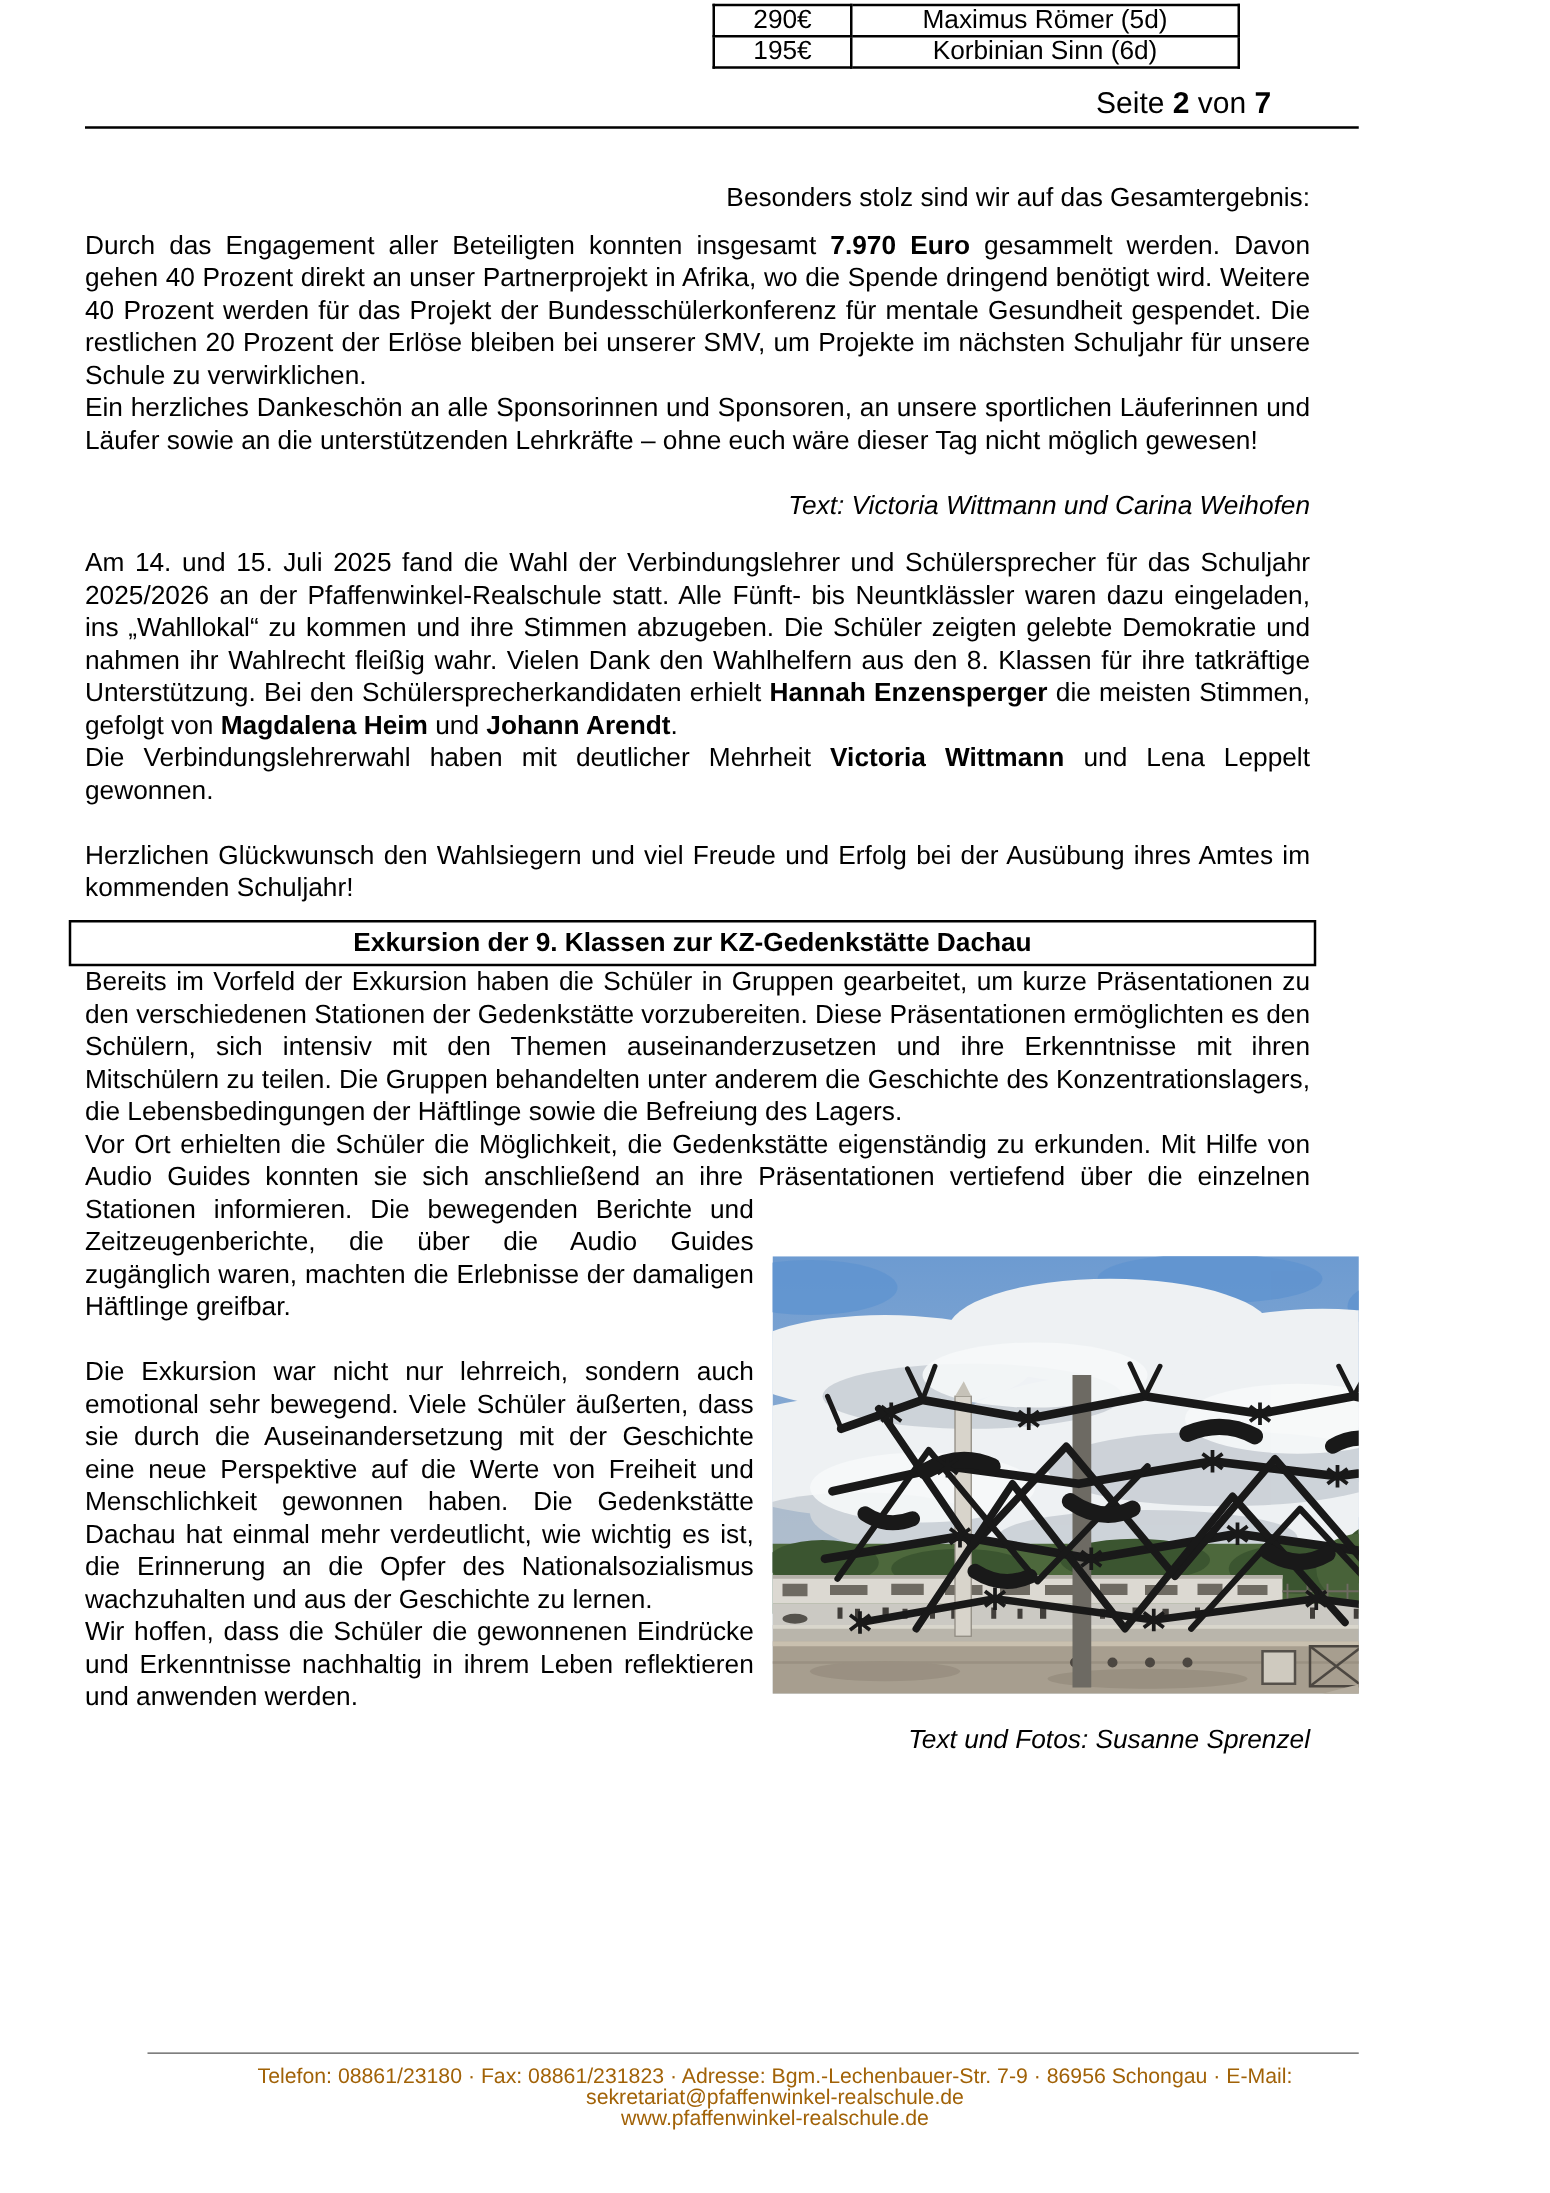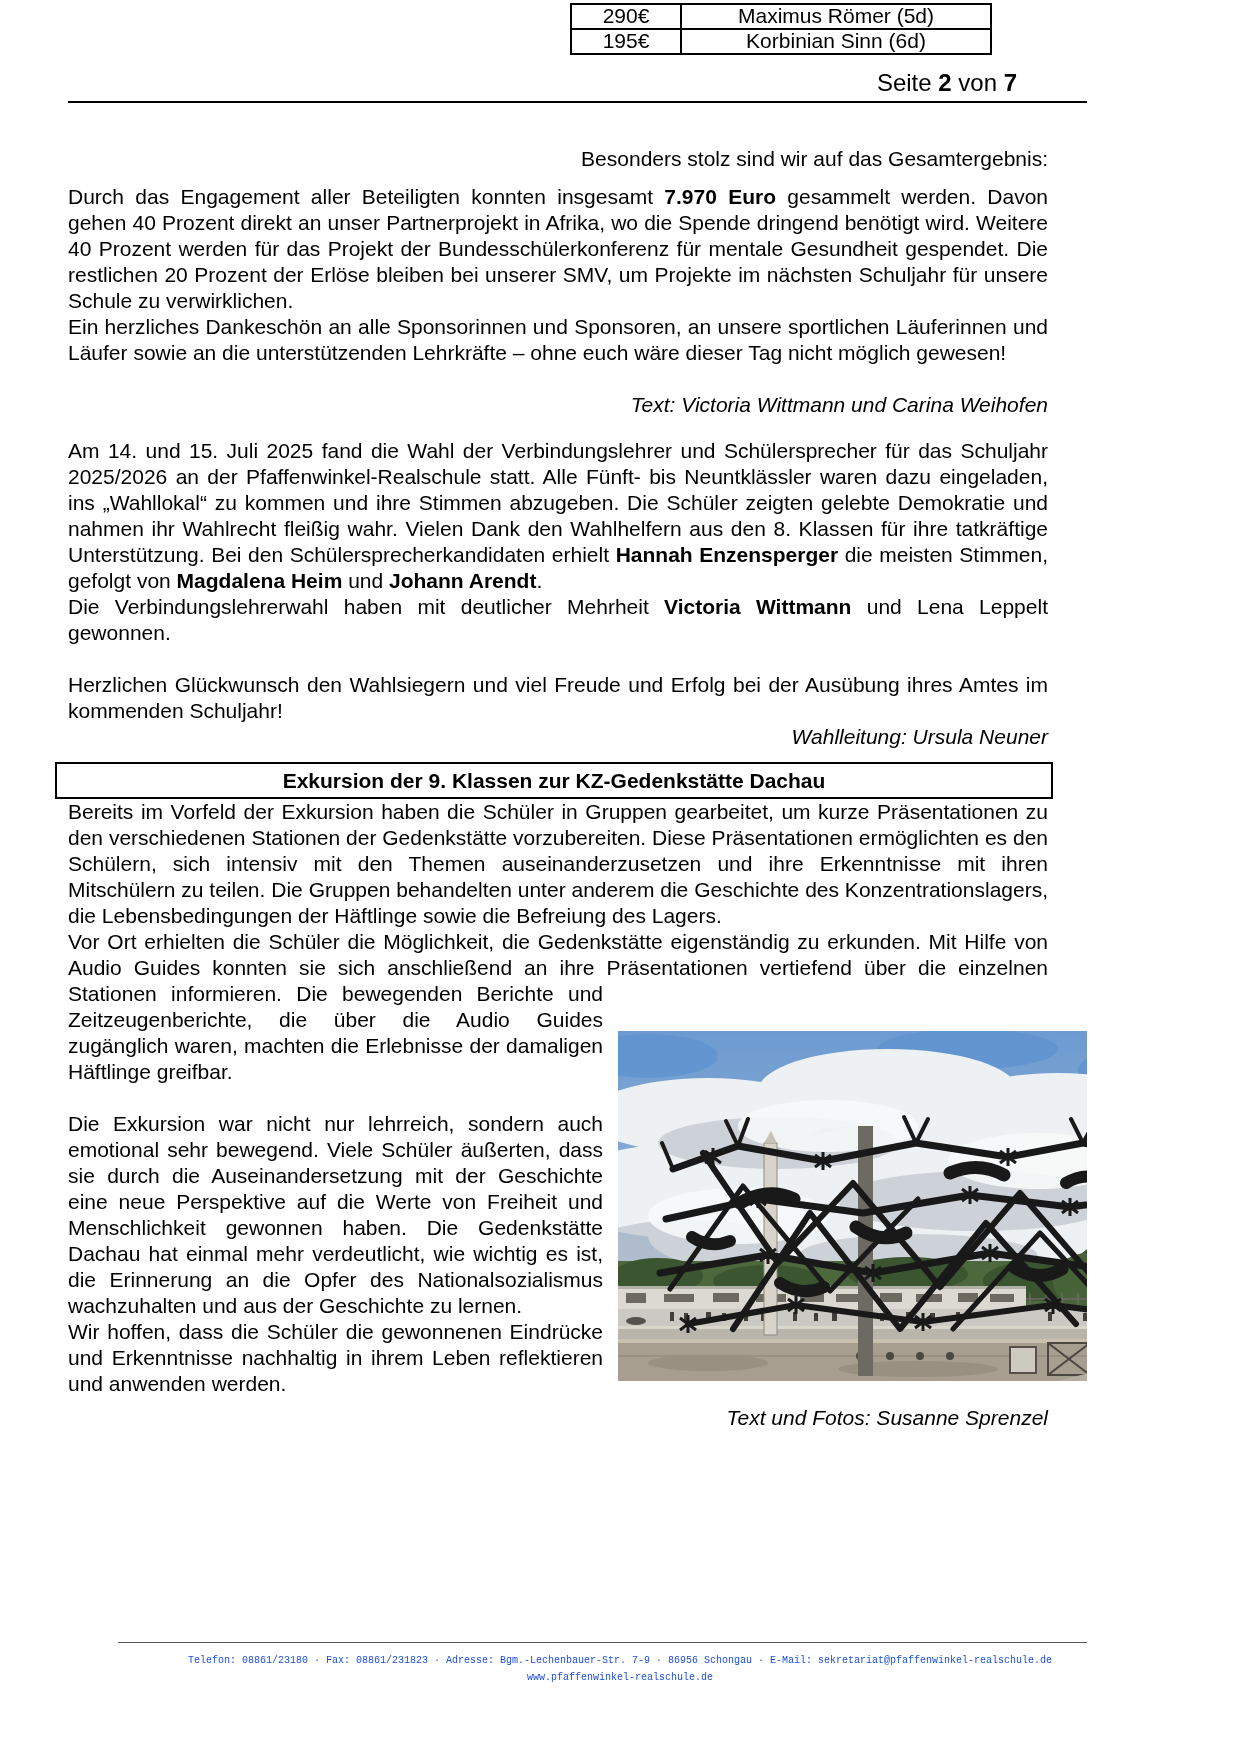--- a/index.html
+++ b/index.html
@@ -85,21 +85,21 @@
 
   
   .footer {
     position: absolute;
     top: 1642px;
     left: 118px;
     width: 1004px;
     text-align: center;
   }
   .footer-rule { border-top: 1px solid #555; margin-bottom: 9px; }
-  .footer-line { font-size: 10px; line-height: 17px; color: #1d4ed8; font-family: Liberation Mono, monospace; }
+  .footer-line { font-size: 17px; line-height: 17px; color: #a16207; }
 </style>
 </head>
 <body>
 
 <div class="page">
 
   <table class="donor-table">
     <tbody>
       <tr>
         <td class="amt">290€</td>
@@ -118,21 +118,20 @@
   <div class="content">
 
     <p class="intro-heading">Besonders stolz sind wir auf das Gesamtergebnis:</p>
     <p class="para mt12"><span>Durch das Engagement aller Beteiligten konnten insgesamt </span><span style="font-weight: bold;">7.970 Euro</span><span> gesammelt werden. Davon gehen 40 Prozent direkt an unser Partnerprojekt in Afrika, wo die Spende dringend benötigt wird. Weitere 40 Prozent werden für das Projekt der Bundesschülerkonferenz für mentale Gesundheit gespendet. Die restlichen 20 Prozent der Erlöse bleiben bei unserer SMV, um Projekte im nächsten Schuljahr für unsere Schule zu verwirklichen.</span></p>
     <p class="para">Ein herzliches Dankeschön an alle Sponsorinnen und Sponsoren, an unsere sportlichen Läuferinnen und Läufer sowie an die unterstützenden Lehrkräfte – ohne euch wäre dieser Tag nicht möglich gewesen!</p>
     <p class="credit mt26">Text: Victoria Wittmann und Carina Weihofen</p>
 
     <p class="para mt20"><span>Am 14. und 15. Juli 2025 fand die Wahl der Verbindungslehrer und Schülersprecher für das Schuljahr 2025/2026 an der Pfaffenwinkel-Realschule statt. Alle Fünft- bis Neuntklässler waren dazu eingeladen, ins „Wahllokal“ zu kommen und ihre Stimmen abzugeben. Die Schüler zeigten gelebte Demokratie und nahmen ihr Wahlrecht fleißig wahr. Vielen Dank den Wahlhelfern aus den 8. Klassen für ihre tatkräftige Unterstützung. Bei den Schülersprecherkandidaten erhielt </span><span style="font-weight: bold;">Hannah Enzensperger</span><span> die meisten Stimmen, gefolgt von </span><span style="font-weight: bold;">Magdalena Heim</span><span> und </span><span style="font-weight: bold;">Johann Arendt</span><span>.</span></p>
     <p class="para"><span>Die Verbindungslehrerwahl haben mit deutlicher Mehrheit </span><span style="font-weight: bold;">Victoria Wittmann</span><span> und </span><span style="font-weight: normal; margin-top: 29px;">Lena Leppelt</span><span> gewonnen.</span></p>
     <p class="para mt26">Herzlichen Glückwunsch den Wahlsiegern und viel Freude und Erfolg bei der Ausübung ihres Amtes im kommenden Schuljahr!</p>
-    <p class="credit">Wahlleitung: Ursula Neuner</p>
 
     <div class="box-heading mt12">Exkursion der 9. Klassen zur KZ-Gedenkstätte Dachau</div>
     <p class="para">Bereits im Vorfeld der Exkursion haben die Schüler in Gruppen gearbeitet, um kurze Präsentationen zu den verschiedenen Stationen der Gedenkstätte vorzubereiten. Diese Präsentationen ermöglichten es den Schülern, sich intensiv mit den Themen auseinanderzusetzen und ihre Erkenntnisse mit ihren Mitschülern zu teilen. Die Gruppen behandelten unter anderem die Geschichte des Konzentrationslagers, die Lebensbedingungen der Häftlinge sowie die Befreiung des Lagers.</p>
     <p class="para justify-all">Vor Ort erhielten die Schüler die Möglichkeit, die Gedenkstätte eigenständig zu erkunden. Mit Hilfe von Audio Guides konnten sie sich anschließend an ihre Präsentationen vertiefend über die einzelnen</p>
 
     <div class="wrap-row">
       <div class="left-col">
         <p class="para">Stationen informieren. Die bewegenden Berichte und Zeitzeugenberichte, die über die Audio Guides zugänglich waren, machten die Erlebnisse der damaligen Häftlinge greifbar.</p>
         <p class="para mt26">Die Exkursion war nicht nur lehrreich, sondern auch emotional sehr bewegend. Viele Schüler äußerten, dass sie durch die Auseinandersetzung mit der Geschichte eine neue Perspektive auf die Werte von Freiheit und Menschlichkeit gewonnen haben. Die Gedenkstätte Dachau hat einmal mehr verdeutlicht, wie wichtig es ist, die Erinnerung an die Opfer des Nationalsozialismus wachzuhalten und aus der Geschichte zu lernen.</p>
         <p class="para">Wir hoffen, dass die Schüler die gewonnenen Eindrücke und Erkenntnisse nachhaltig in ihrem Leben reflektieren und anwenden werden.</p>

